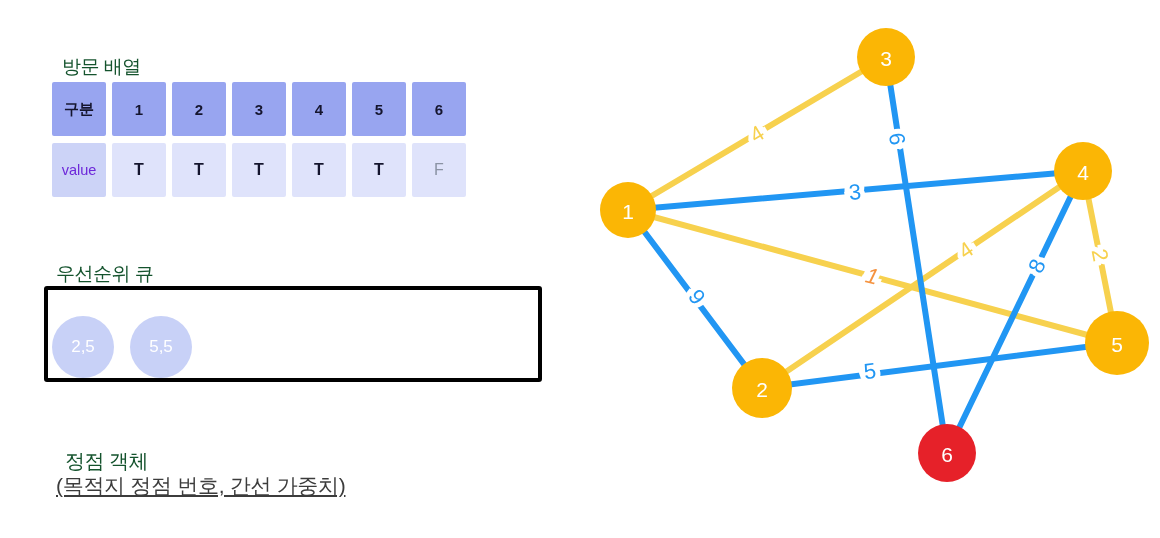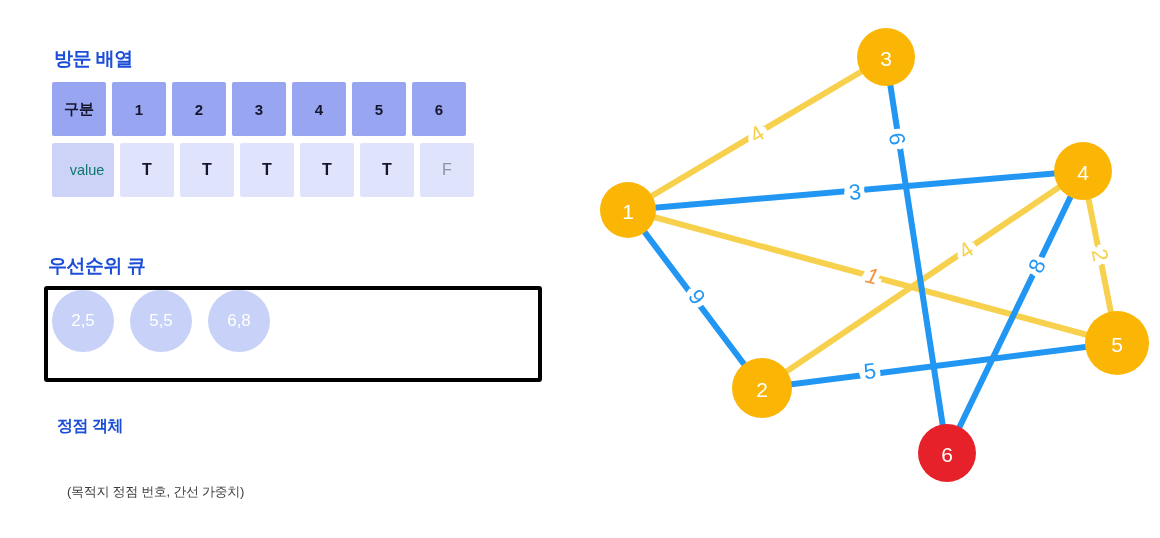--- a/index.html
+++ b/index.html
@@ -6,38 +6,39 @@
   body { font-family: "Liberation Sans", "DejaVu Sans", sans-serif; }
   .stage {
     position: relative;
     width: 1160px;
     height: 538px;
     background: #ffffff;
     overflow: hidden;
   }
   .title {
     position: absolute;
-    margin: 4px;
+    margin: 12px;
     font-size: 19px;
-    font-weight: 700;
-    color: #1d4ed8;
+    font-weight: 400;
+    color: #14532d;
     letter-spacing: -0.5px;
     white-space: nowrap;
   }
   .t-visit  { left: 50px; top: 42px; }
   .t-queue  { left: 44px; top: 249px; text-align: right; }
-  .t-legend { left: 53px; top: 412px; font-size: 16px; }
+  .t-legend { left: 53px; top: 436px; font-size: 20px; }
   .subtitle {
     position: absolute;
     left: 51px; top: 467px;
-    margin: 16px;
-    font-size: 13px;
+    margin: 5px;
+    font-size: 21px;
     color: #3c3c3c;
     letter-spacing: -0.3px;
     white-space: nowrap;
+    text-decoration: underline;
   }
   .visit-table {
     position: absolute;
     left: 52px; top: 82px;
     display: flex;
     flex-direction: column;
     gap: 7px;
   }
   .vrow { display: flex; gap: 6px; }
   .cell {
@@ -45,34 +46,33 @@
     display: flex; align-items: center; justify-content: center;
     font-size: 15px;
     border-radius: 2px;
     color: #15152e;
     font-weight: 700;
   }
   .vrow.header .cell { background: var(--header-bg); }
   .vrow.values .cell { background: var(--value-bg); font-size: 16px; }
   .vrow.values .cell.rowlabel {
     background: var(--rowlabel-bg);
-    color: #0f766e;
+    color: #6d28d9;
     font-weight: 400;
     font-size: 14.5px;
-    padding-left: 8px;
   }
   .vrow.values .cell.muted { color: #8b93a4; font-weight: 400; }
   .queue-box {
     position: absolute;
     left: 44px; top: 286px;
     width: 486px; height: 88px;
     border: 4px solid #000000;
     border-radius: 3px;
     display: flex;
-    align-items: flex-start;
+    align-items: flex-end;
     gap: 16px;
     padding-left: 4px;
     box-sizing: content-box;
   }
   .q-circle {
     width: 62px; height: 62px;
     border-radius: 50%;
     background: var(--queue-bg);
     color: #ffffff;
     display: flex; align-items: center; justify-content: center;
@@ -111,21 +111,20 @@
         <div class="cell">T</div>
         <div class="cell muted">F</div>
       </div>
   </div>
 
   <h2 class="title t-queue">우선순위 큐</h2>
 
   <div class="queue-box">
       <div class="q-circle">2,5</div>
       <div class="q-circle">5,5</div>
-      <div class="q-circle">6,8</div>
     </div>
 
   <h2 class="title t-legend">정점 객체</h2>
   <p class="subtitle">(목적지 정점 번호, 간선 가중치)</p>
 
   <svg class="graph" width="580" height="538" viewBox="0 0 580 538" xmlns="http://www.w3.org/2000/svg">
       <line x1="48" y1="210" x2="182" y2="388" stroke="#2196f3" stroke-width="6" stroke-linecap="round"></line>
       <line x1="48" y1="210" x2="306" y2="57" stroke="#f7d14e" stroke-width="6" stroke-linecap="round"></line>
       <line x1="48" y1="210" x2="503" y2="171" stroke="#2196f3" stroke-width="6" stroke-linecap="round"></line>
       <line x1="48" y1="210" x2="537" y2="343" stroke="#f7d14e" stroke-width="6" stroke-linecap="round"></line>

